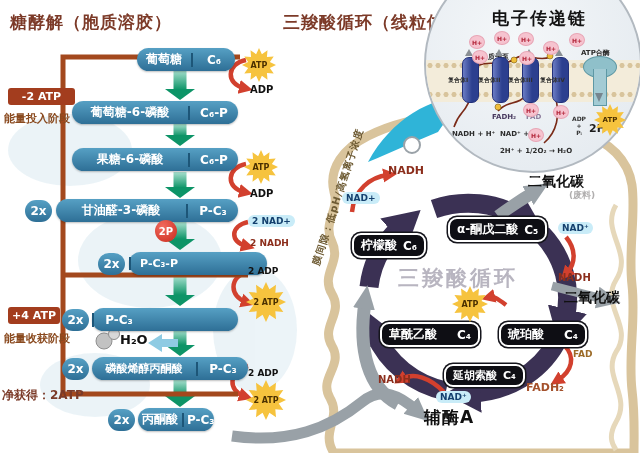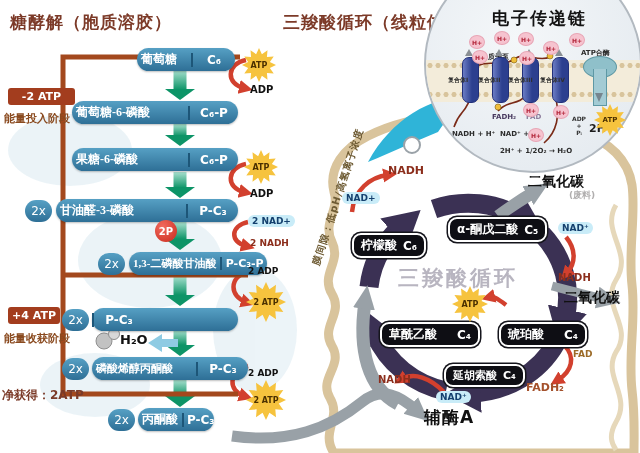--- a/index.html
+++ b/index.html
@@ -6,24 +6,24 @@
   #canvas{position:relative;width:640px;height:453px;overflow:hidden;background:#fff;
           font-family:"DejaVu Sans",sans-serif;}
   .abs{position:absolute;}
   svg{display:block;}
   
   .maintitle{font-size:17px;font-weight:bold;color:#7c3a28;letter-spacing:1px;white-space:nowrap;z-index:2;}
   
   .pill{display:flex;align-items:center;height:23px;border-radius:13px;
         background:linear-gradient(#56a0c4,#2e6f96);box-shadow:0 1px 2px rgba(0,0,0,.25);
         color:#fff;font-weight:bold;z-index:2;}
-  .pname{flex:1;font-size:12px;white-space:nowrap;padding:0 4px;font-family:Liberation Serif, serif;}
+  .pname{flex:1;text-align:center;font-size:12px;white-space:nowrap;padding:0 4px;}
   .pf{border-left:2px solid #1d5678;text-align:center;font-size:12px;white-space:nowrap;padding:0 3px;}
   .mult{display:flex;align-items:center;justify-content:center;width:27px;height:22px;border-radius:12px;
-        background:linear-gradient(#56a0c4,#2e6f96);color:#fff;font-weight:normal;font-size:12px;z-index:2;}
+        background:linear-gradient(#56a0c4,#2e6f96);color:#fff;font-weight:bold;font-size:12px;z-index:2;}
   
   .lbl{position:absolute;font-weight:bold;white-space:nowrap;z-index:4;}
   .adp{font-size:10px;color:#111;}
   .dred{color:#8c2e1c;font-size:9px;}
   .cchip{background:#c9ecf8;color:#14406e;font-size:9px;font-weight:bold;border-radius:6px;
          padding:1px 4px;z-index:4;position:absolute;white-space:nowrap;}
   .brown{color:#8a4a1f;font-size:11px;}
   .atpbox{position:absolute;background:#a33d1e;color:#fff;font-weight:bold;font-size:11px;
           border-radius:3px;display:flex;align-items:center;justify-content:center;z-index:2;}
   
@@ -208,21 +208,20 @@
     <span class="pname">果糖-6-磷酸</span>
     <span class="pf" style="width:42px">C₆-P</span>
   </div>
   <div class="abs mult" style="left:25px;top:200px">2x</div>
   <div class="abs pill" style="left:56px;top:199px;width:182px">
     <span class="pname">甘油醛-3-磷酸</span>
     <span class="pf" style="width:44px">P-C₃</span>
   </div>
   <div class="abs mult" style="left:98px;top:253px">2x</div>
   <div class="abs pill" style="left:129px;top:252px;width:138px">
-    <span class="pname" style="font-size:11px">1,3-二磷酸甘油酸</span>
     <span class="pf" style="width:50px;font-size:11px">P-C₃-P</span>
   </div>
   <div class="abs mult" style="left:62px;top:309px">2x</div>
   <div class="abs pill" style="left:92px;top:308px;width:146px">
     <span class="pf" style="width:44px">P-C₃</span>
   </div>
   <div class="abs mult" style="left:62px;top:358px">2x</div>
   <div class="abs pill" style="left:92px;top:357px;width:156px">
     <span class="pname" style="font-size:11px">磷酸烯醇丙酮酸</span>
     <span class="pf" style="width:44px">P-C₃</span>

